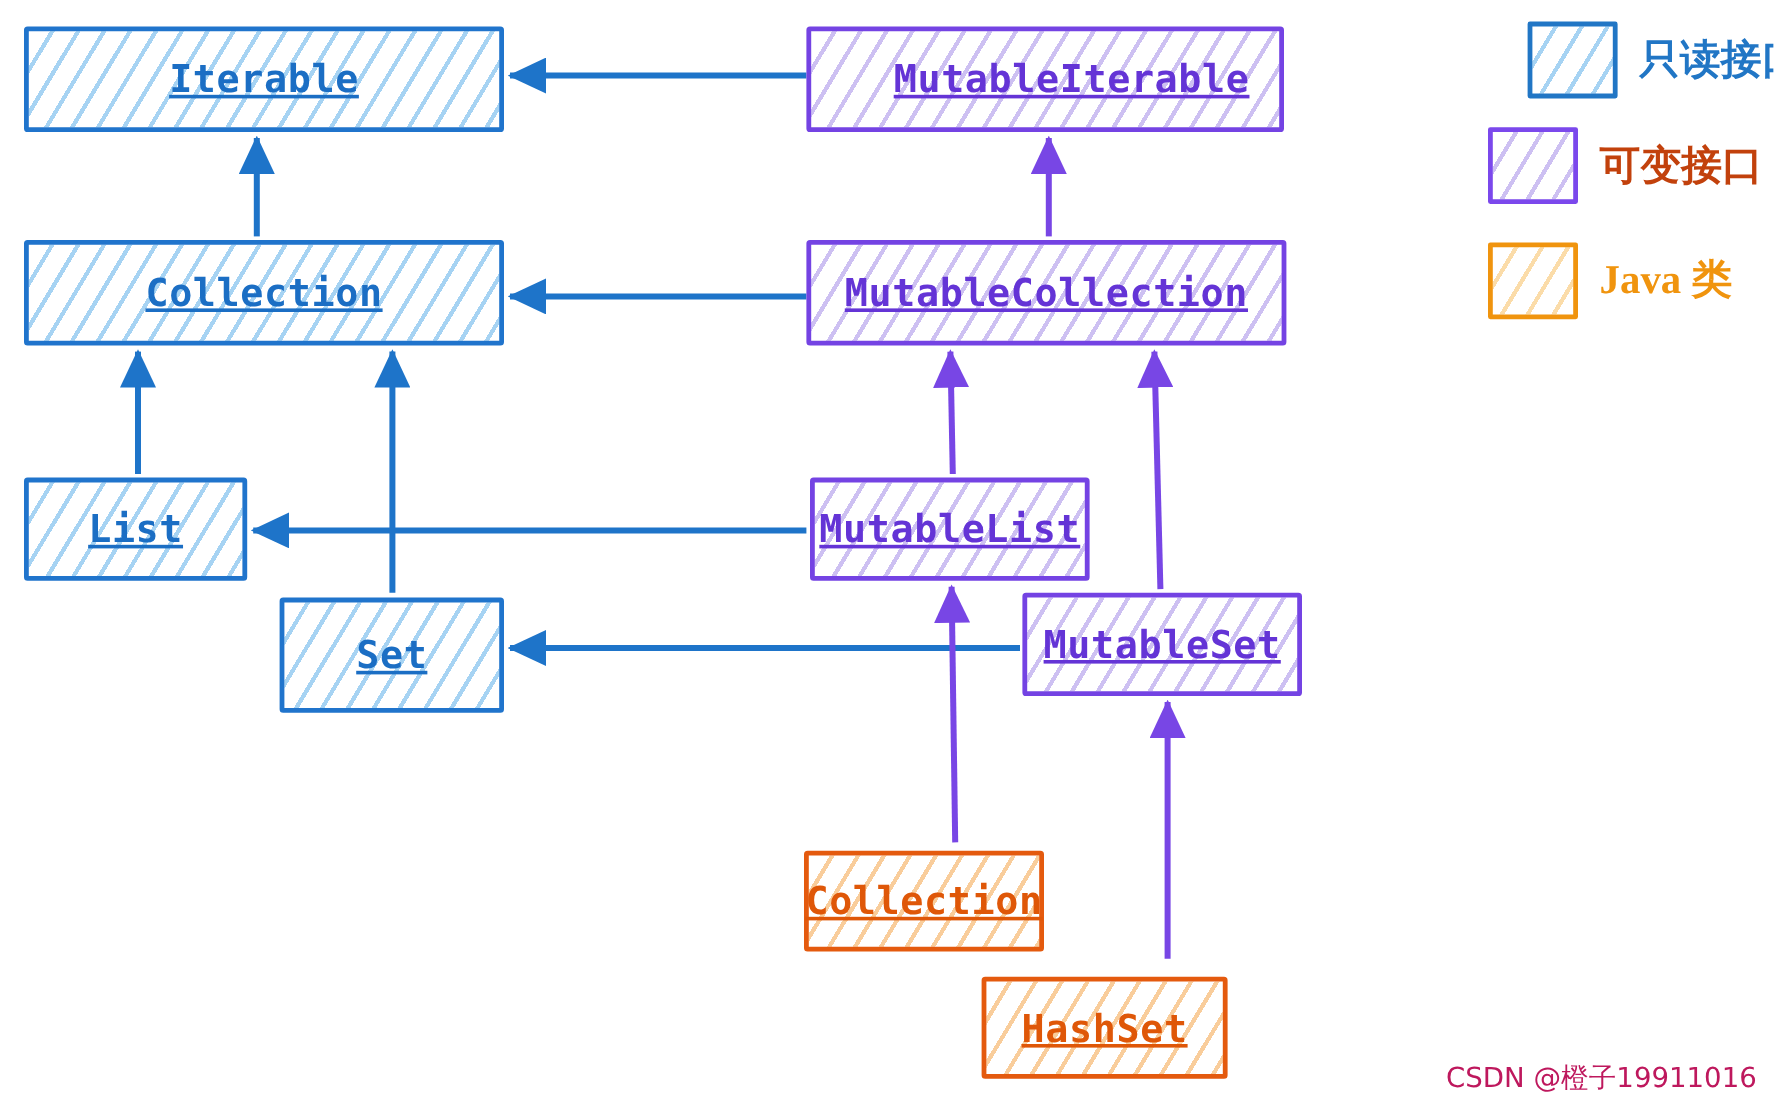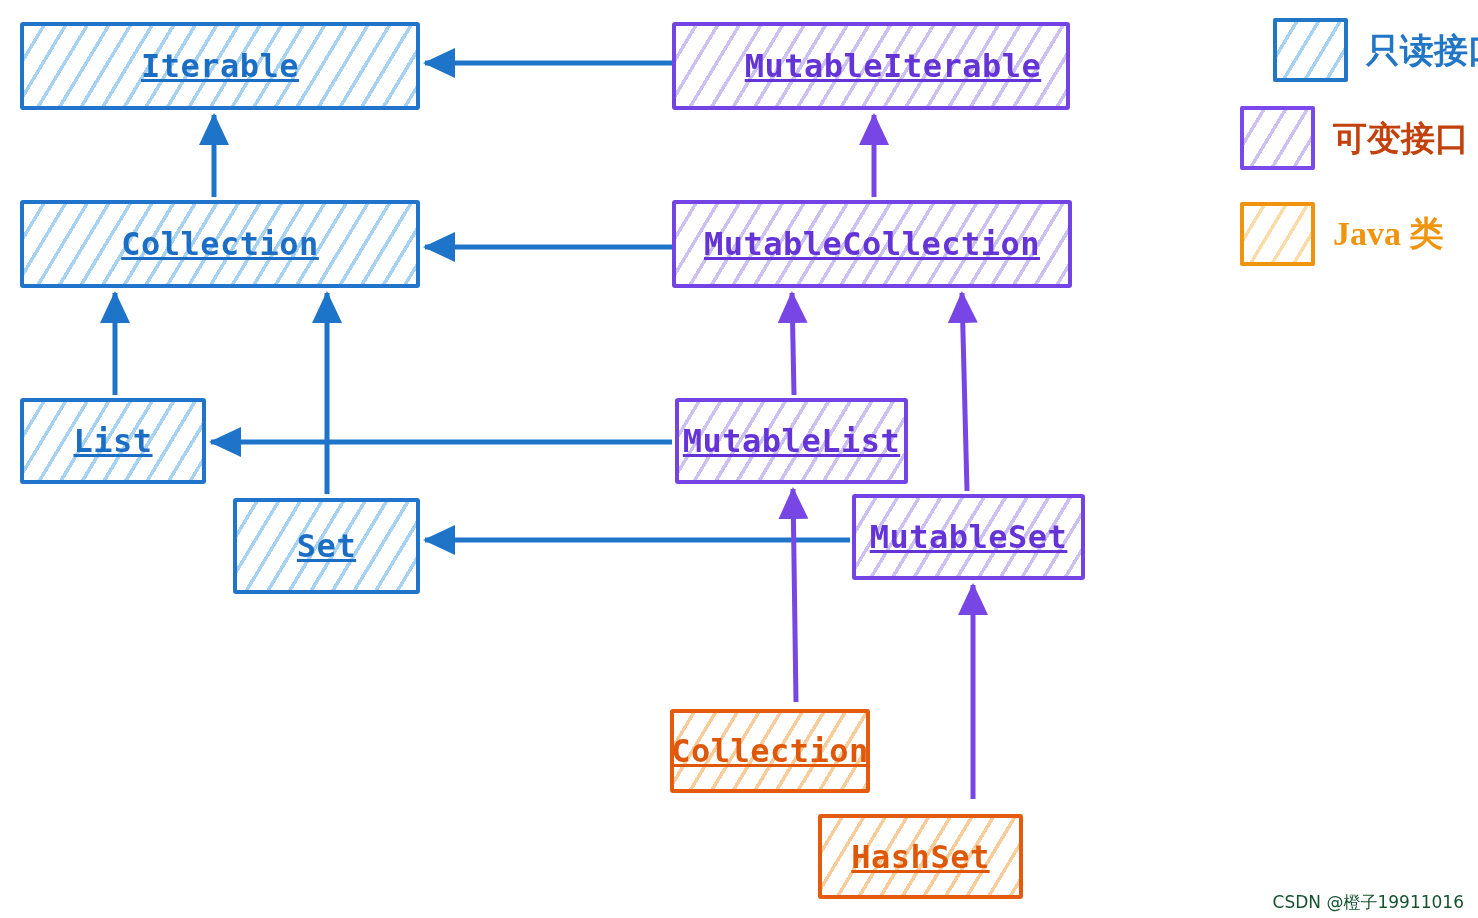--- a/index.html
+++ b/index.html
@@ -70,22 +70,22 @@
     white-space: nowrap;
     font-family: "DejaVu Sans", "Liberation Sans", sans-serif;
   }
   .legend-label.mono {
     font-family: Liberation Serif, serif;
   }
   #watermark {
     position: absolute;
     right: 14px;
     bottom: 4px;
-    font-size: 17px;
-    color: #14532d;
+    font-size: 23px;
+    color: #be185d;
     font-family: "DejaVu Sans", "Liberation Sans", sans-serif;
   }
 </style>
 </head>
 <body>
 
 <div id="canvas" style="--readonly-border: #2074CC; --readonly-text: #1B6EC4; --readonly-hatch: #A6D3F3; --mutable-border: #7443E3; --mutable-text: #6434D6; --mutable-hatch: #CDC0F2; --java-border: #E45A0E; --java-text: #DF5708; --java-hatch: #F9CD9B;">
   <svg id="edges" viewBox="0 0 1478 918" xmlns="http://www.w3.org/2000/svg">
     <defs>
       <marker id="arrow-blue" markerUnits="userSpaceOnUse" markerWidth="32" markerHeight="30" viewBox="0 0 32 30" refX="30" refY="15" orient="auto">

